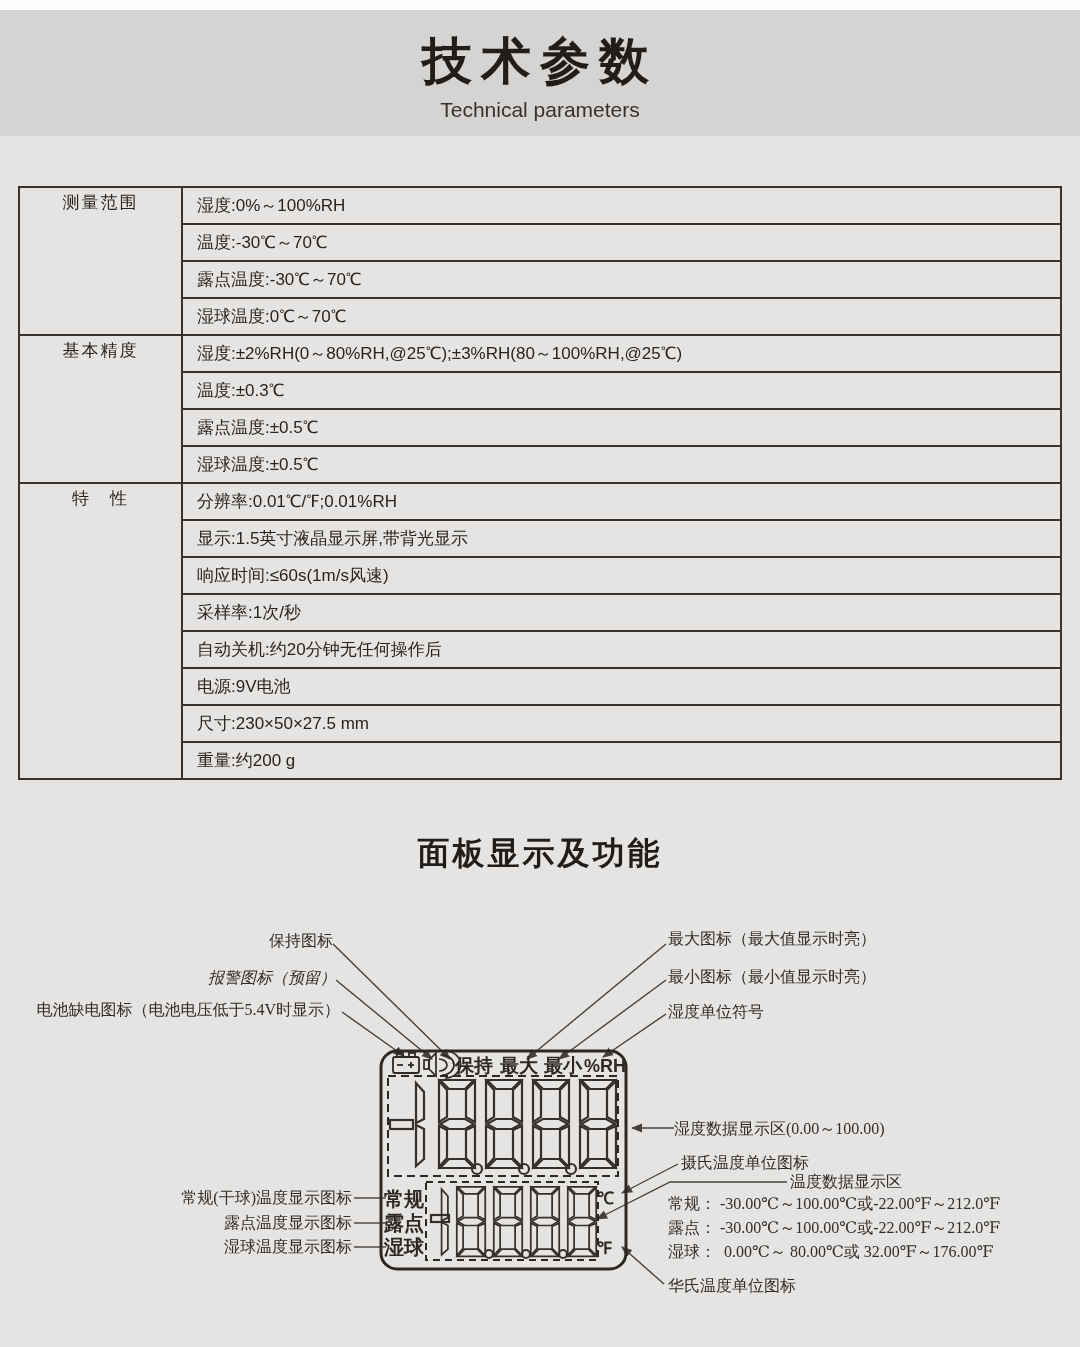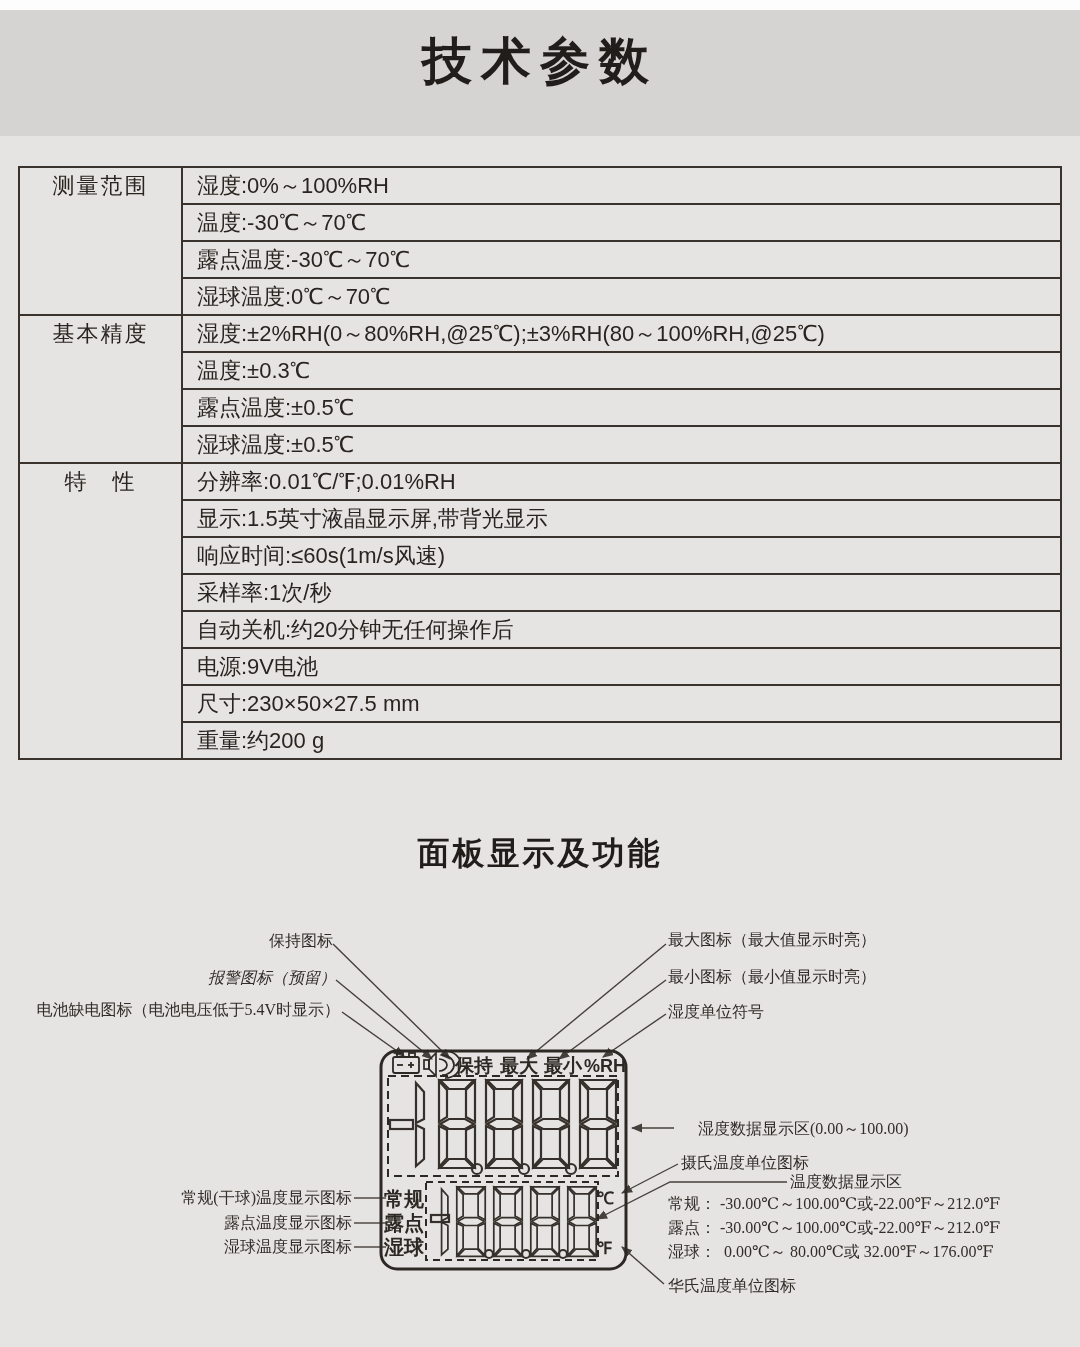--- a/index.html
+++ b/index.html
@@ -6,23 +6,23 @@
   body{
     position:relative;width:1080px;height:1347px;overflow:hidden;
     background:#e6e4e2;font-family:"Liberation Sans",sans-serif;
   }
   .top-strip{position:absolute;left:0;top:0;width:1080px;height:10px;background:#fdfdfd;}
   .band{position:absolute;left:0;top:10px;width:1080px;height:126px;background:#d6d4d2;text-align:center;}
   .band h1{margin:18px 0 0 0;font-size:50px;font-weight:bold;letter-spacing:9px;color:#211d1a;}
   .band .sub{margin-top:3px;font-size:21px;color:#37322e;}
 
   table.spec{
-    position:absolute;left:18px;top:166px;width:1044px;
+    position:absolute;left:18px;top:186px;width:1044px;
     border-collapse:collapse;table-layout:fixed;
-    color:#292420;font-size:22px;
+    color:#292420;font-size:17px;
   }
   table.spec td{
     border:2px solid #3a332d;height:35px;line-height:1.05;
     padding:0 4px 0 14px;vertical-align:middle;overflow:hidden;white-space:nowrap;
   }
   table.spec td.grp{
     text-align:center;vertical-align:top;padding:6px 0 0 0;letter-spacing:2px;
   }
 
   .panel-title{
@@ -42,20 +42,21 @@
   .seg{fill:none;stroke:#35302b;stroke-width:2.2;stroke-linejoin:miter;}
   .lcd-t{font-family:"Liberation Sans",sans-serif;font-weight:bold;fill:#2c2824;}
 </style>
 </head>
 <body>
 
 <div class="top-strip"></div>
 
 <header class="band">
   <h1>技术参数</h1>
+  <div class="sub">Technical parameters</div>
 </header>
 
 <table class="spec">
   <colgroup>
       <col style="width:163px">
       <col>
     </colgroup>
   <tbody>
       <tr>
     <td class="grp" rowspan="4">测量范围</td>
@@ -110,25 +111,25 @@
       </tr>
 </tbody>
   </table>
 
 <h2 class="panel-title">面板显示及功能</h2>
 
 <div class="co r" style="right:747px;top:929px;">保持图标</div>
 <div class="co r" style="right:744px;top:966px;font-style:italic;">报警图标（预留）</div>
 <div class="co r" style="right:740px;top:998px;">电池缺电图标（电池电压低于5.4V时显示）</div>
 
-<div class="co" style="left:668px;top:928px;">最大图标（最大值显示时亮）</div>
+<div class="co" style="left:668px;top:928px;font-family:Liberation Mono, monospace;">最大图标（最大值显示时亮）</div>
 <div class="co" style="left:668px;top:965px;">最小图标（最小值显示时亮）</div>
 <div class="co" style="left:668px;top:1000px;">湿度单位符号</div>
 
-<div class="co" style="left:662px;top:1117px;margin-left:36px;">湿度数据显示区(0.00～100.00)</div>
+<div class="co" style="left:638px;top:1117px;margin-left:36px;">湿度数据显示区(0.00～100.00)</div>
 <div class="co" style="left:681px;top:1151px;">摄氏温度单位图标</div>
 <div class="co" style="left:790px;top:1170px;">温度数据显示区</div>
 <div class="co" style="left:668px;top:1192px;">常规： -30.00℃～100.00℃或-22.00℉～212.0℉</div>
 <div class="co" style="left:668px;top:1216px;">露点： -30.00℃～100.00℃或-22.00℉～212.0℉</div>
 <div class="co" style="left:668px;top:1240px;">湿球：  0.00℃～ 80.00℃或 32.00℉～176.00℉</div>
 <div class="co" style="left:668px;top:1274px;">华氏温度单位图标</div>
 
 <div class="co r" style="right:728px;top:1186px;">常规(干球)温度显示图标</div>
 <div class="co r" style="right:728px;top:1211px;">露点温度显示图标</div>
 <div class="co r" style="right:728px;top:1235px;">湿球温度显示图标</div>

